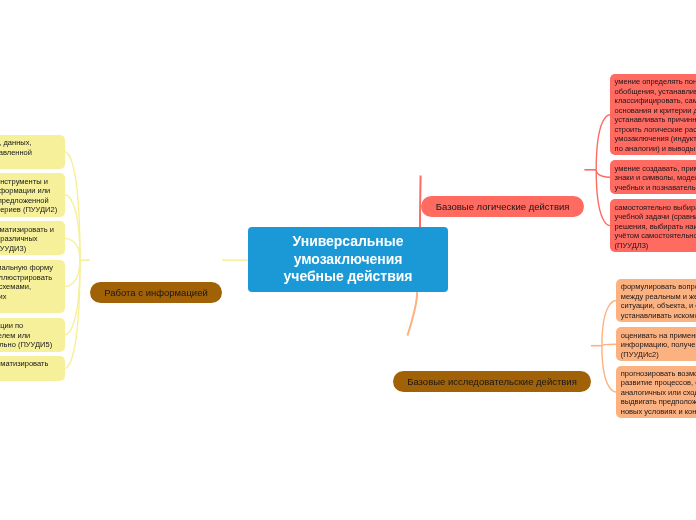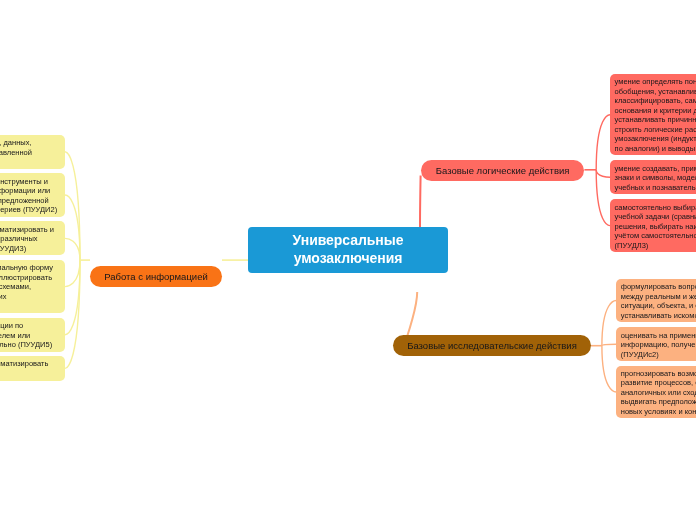--- a/index.html
+++ b/index.html
@@ -5,33 +5,33 @@
 <style>
   html,body{margin:0;padding:0;background:#ffffff;}
   body{width:696px;height:520px;overflow:hidden;
        font-family:"Liberation Sans", sans-serif;}
   #stage{position:relative;width:696px;height:520px;overflow:hidden;background:#ffffff;}
   #links{position:absolute;left:0;top:0;width:696px;height:520px;}
   .node{position:absolute;box-sizing:border-box;}
 
   
   .root{
-    left:248px;top:227px;width:200px;height:46px;
+    left:248px;top:227px;width:200px;height:65px;
     border-radius:4px;
     font-size:14px;font-weight:bold;line-height:17.7px;
     text-align:center;display:flex;align-items:center;justify-content:center;
     letter-spacing:-0.05px;
   }
   .root .stack{width:100%;}
 
   
   .pill{
     height:21.2px;border-radius:11px;
     font-size:9.5px;line-height:21.2px;color:#17171a;
-    text-align:center;white-space:nowrap;
+    text-align:center;white-space:nowrap;margin-top:36px;
   }
 
   
   .leaf{
     border-radius:5px;font-size:7.5px;line-height:9.49px;color:#17171a;
     padding:3.4px 4.6px 2.1px 4.6px;
   }
   .leaf .ln{white-space:pre;display:block;}
 </style>
 </head>
@@ -57,24 +57,25 @@
     <path d="M 591.00 345.70 L 601.90 345.70" fill="none" stroke="#fcb180" stroke-width="1.6"></path>
     <path d="M 601.90 345.70 C 601.90 301.43, 614.77 300.53, 616.20 300.53" fill="none" stroke="#fcb180" stroke-width="1.4"></path>
     <path d="M 601.90 345.70 C 601.90 344.22, 614.77 344.19, 616.20 344.19" fill="none" stroke="#fcb180" stroke-width="1.4"></path>
     <path d="M 601.90 345.70 C 601.90 391.05, 614.77 391.98, 616.20 391.98" fill="none" stroke="#fcb180" stroke-width="1.4"></path>
   </svg>
 
   <div class="node root" style="background:#1a99d6;color:#ffffff">
     <div class="stack">
       <div>Универсальные</div>
       <div>умозаключения</div>
+      <div>учебные действия</div>
     </div>
   </div>
 
-  <div class="node pill" style="left:90.0px;top:266px;width:132.0px;background:#f97316">Работа с информацией</div>
+  <div class="node pill" style="left:90.0px;top:246px;width:132.0px;background:#a16207">Работа с информацией</div>
   <div class="node leaf" style="left:-118.2px;top:134.8px;width:183.2px;background:#f6f09a">
       <span class="ln">выявлять дефицит информации, данных,</span>
       <span class="ln">необходимых для решения поставленной</span>
       <span class="ln">задачи (ПУУДИ1)</span>
   </div>
   <div class="node leaf" style="left:-118.2px;top:173.3px;width:183.2px;background:#f6f09a">
       <span class="ln">применять различные методы, инструменты и</span>
       <span class="ln">запросы при поиске и отборе информации или</span>
       <span class="ln">данных из источников с учётом предложенной</span>
       <span class="ln">учебной задачи и заданных критериев (ПУУДИ2)</span>

